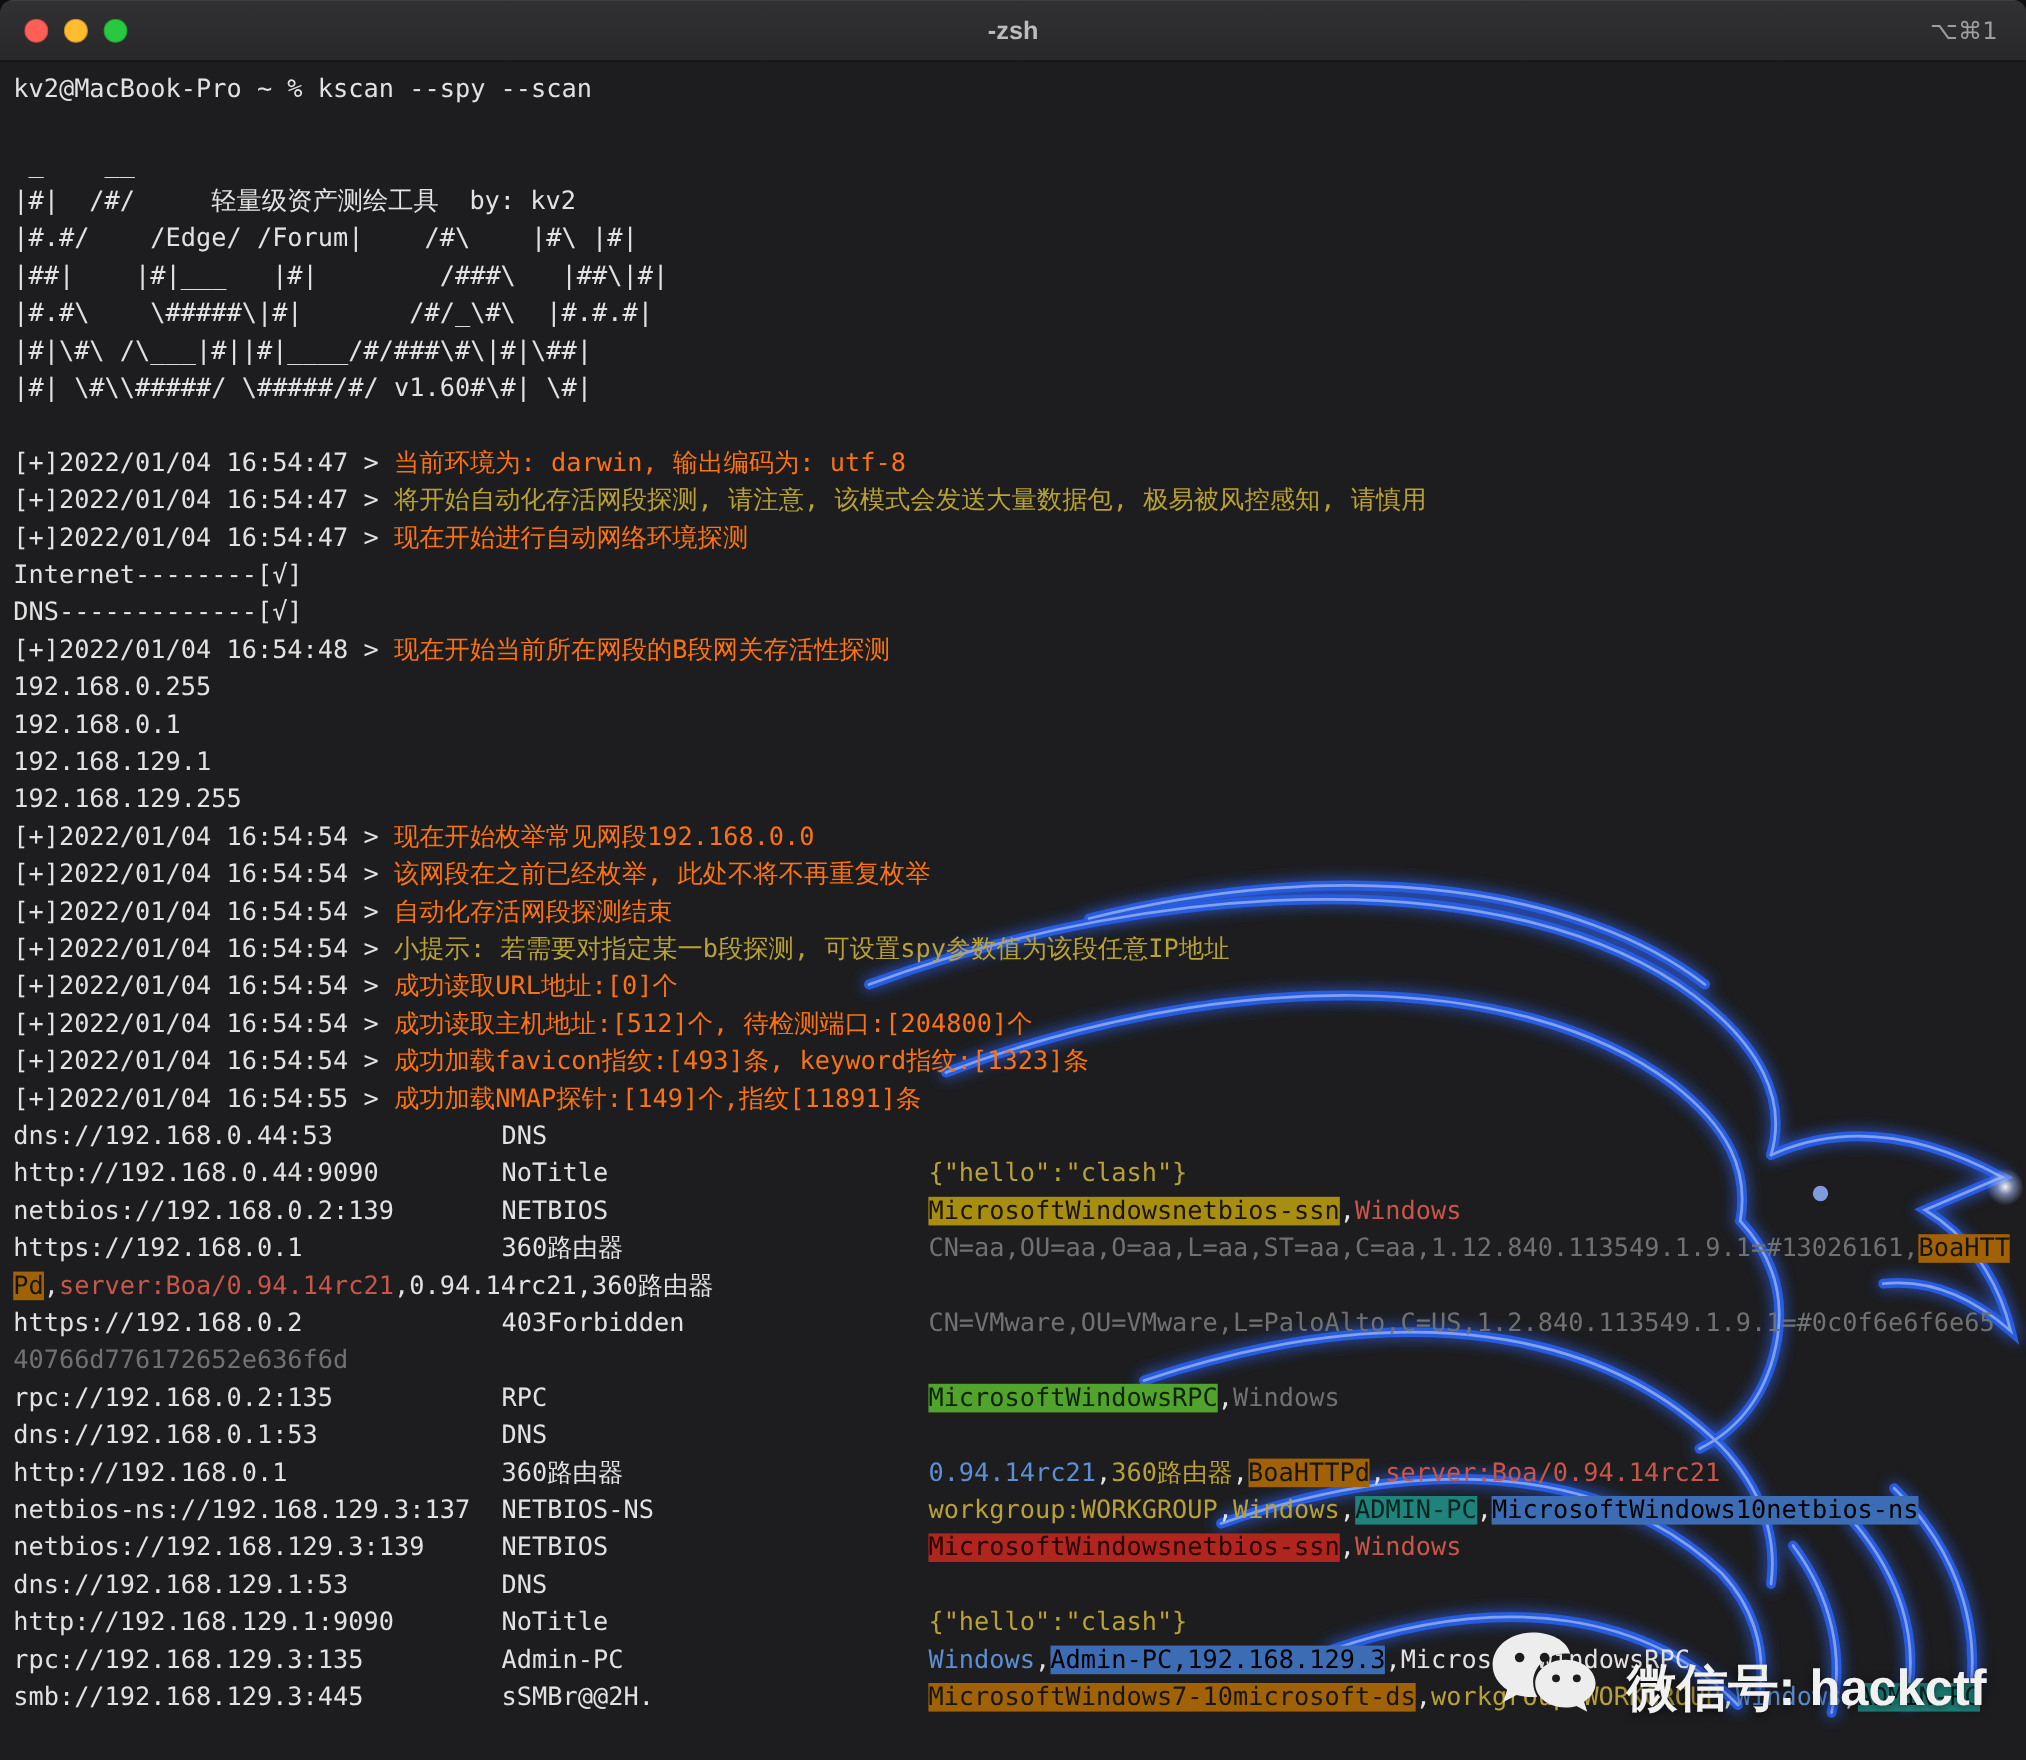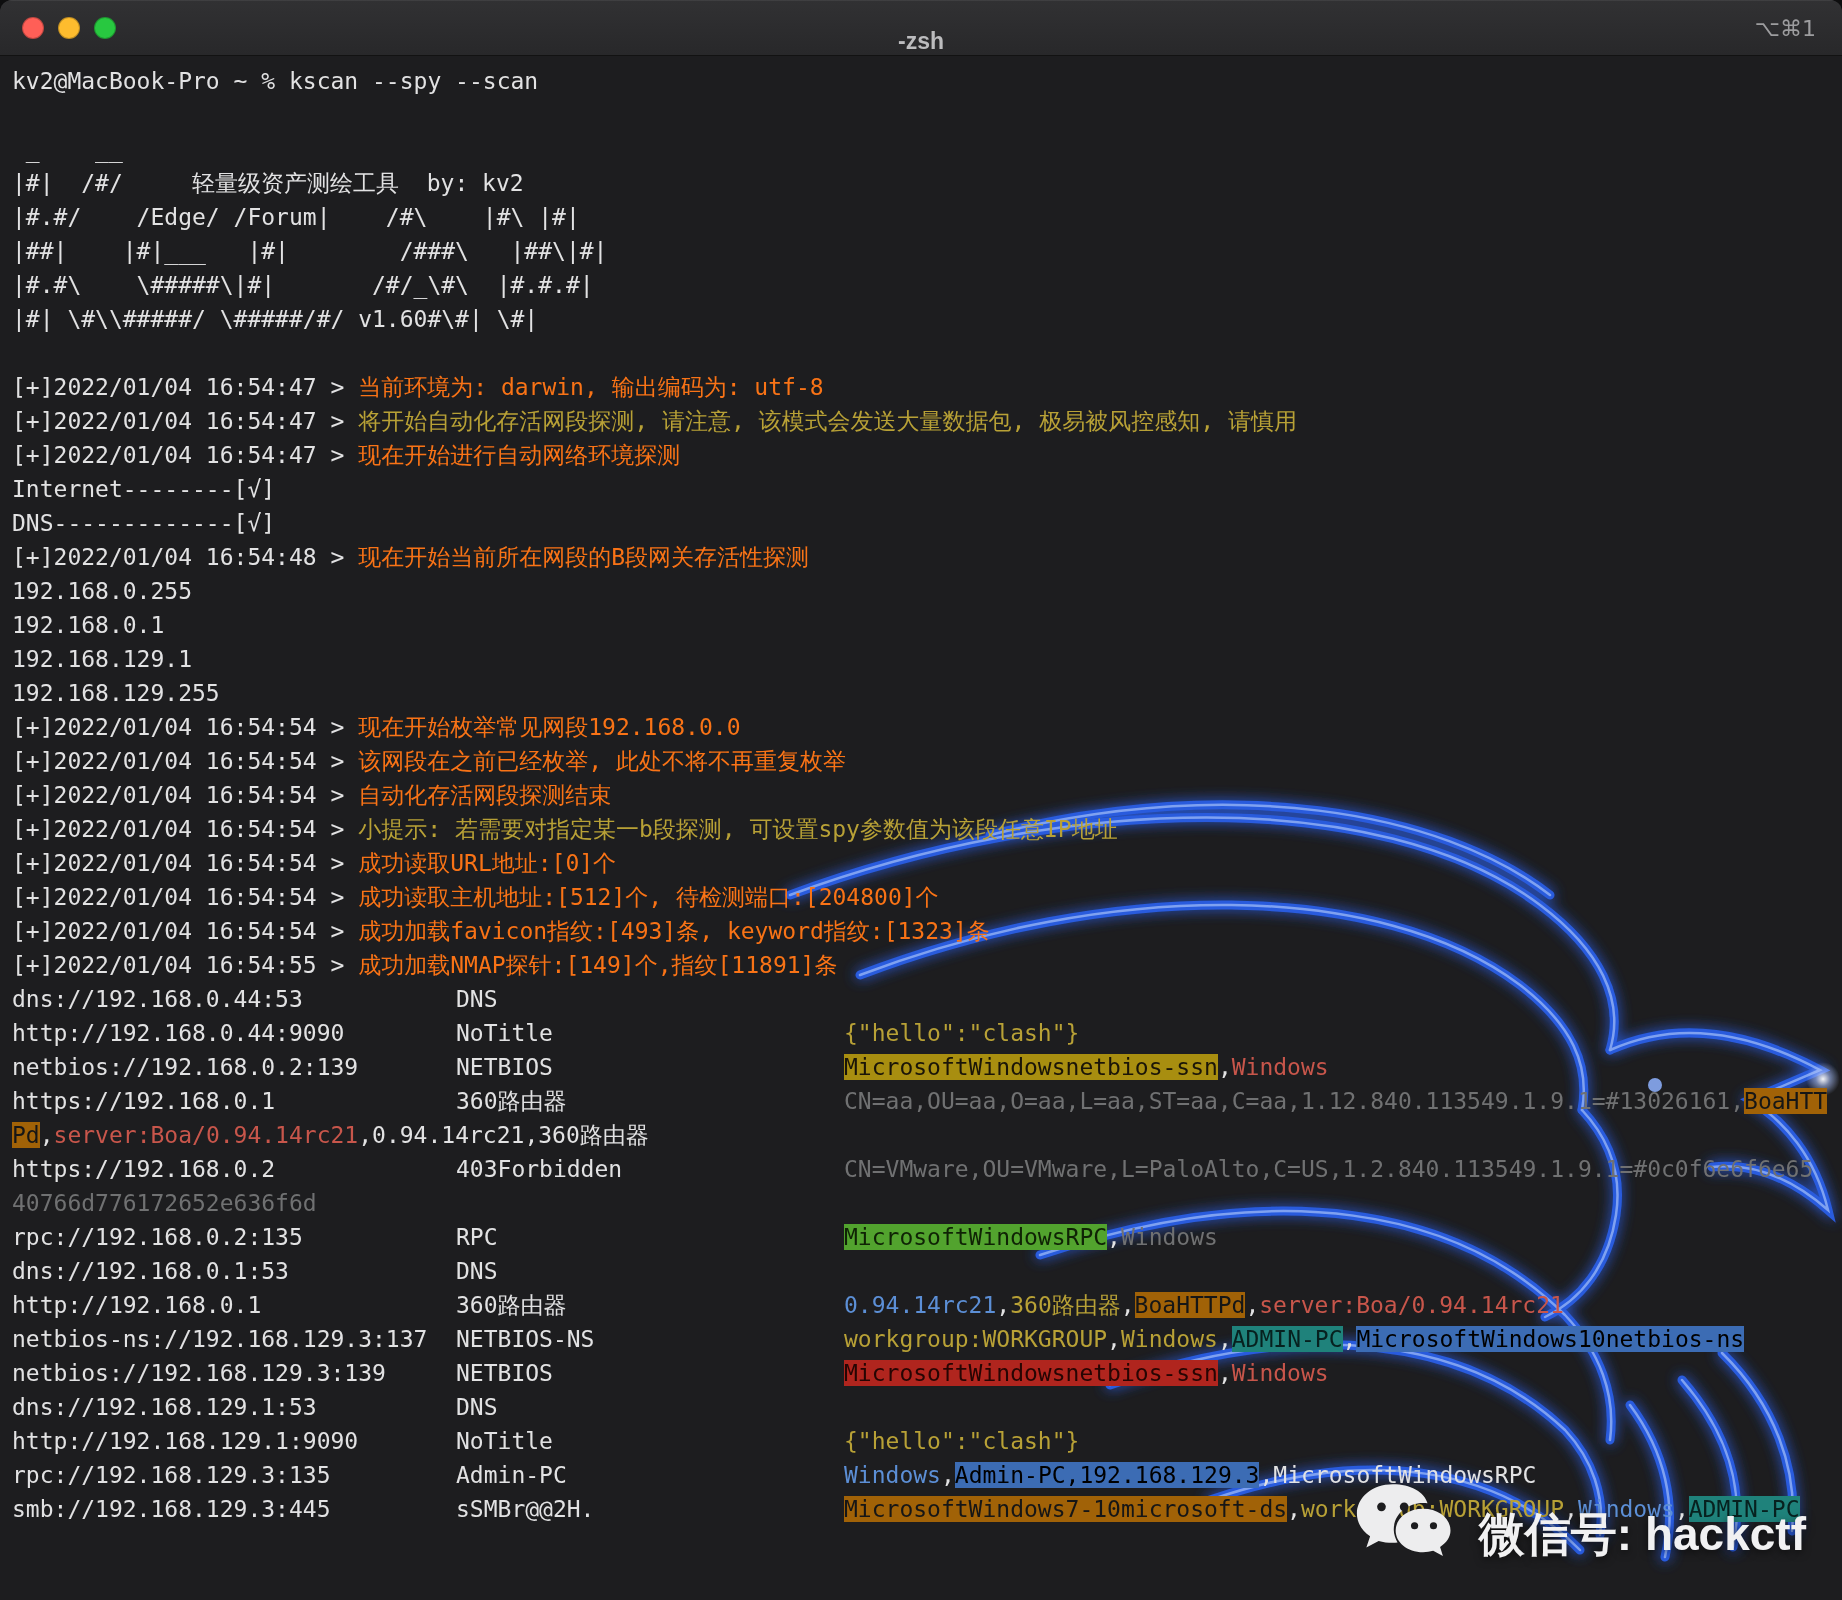--- a/index.html
+++ b/index.html
@@ -1,19 +1,19 @@
 <!DOCTYPE html>
 <html><head>
 <meta charset="utf-8">
 <style>
   *{box-sizing:border-box;margin:0;padding:0}
   html,body{width:1842px;height:1600px;background:#0e0e0f;overflow:hidden}
   .window{position:relative;width:1842px;height:1600px;background:#1d1d1f;border-radius:12px 12px 0 0;overflow:hidden;font-family:"DejaVu Sans Mono",monospace}
   
-  .titlebar{position:relative;height:56px;background:linear-gradient(#313133,#28282a);border-bottom:1px solid #121212;box-shadow:inset 0 1px 0 rgba(255,255,255,.07);display:flex;align-items:flex-end;z-index:5}
+  .titlebar{position:relative;height:56px;background:linear-gradient(#313133,#28282a);border-bottom:1px solid #121212;box-shadow:inset 0 1px 0 rgba(255,255,255,.07);display:flex;align-items:center;z-index:5}
   .lights{position:absolute;left:22px;top:0;height:56px;display:flex;align-items:center;gap:14px}
   .light{width:22px;height:22px;border-radius:50%;border:1px solid rgba(0,0,0,.25)}
   .light.red{background:#ff5f57}.light.yellow{background:#febc2e}.light.green{background:#28c840}
   .title{width:100%;text-align:center;color:#bcbcbe;font-size:23px;font-weight:bold;font-family:"Liberation Sans",sans-serif}
   .shortcut{position:absolute;right:26px;top:0;height:56px;display:flex;align-items:center;color:#9d9d9f;font-size:22px;font-family:"DejaVu Sans",sans-serif}
   
   .dragon{position:absolute;left:760px;top:755px;z-index:1;opacity:.95;pointer-events:none}
   .sparkle{position:absolute;left:1806px;top:1062px;width:34px;height:34px;z-index:2;border-radius:50%;
     background:radial-gradient(circle,rgba(255,255,255,.95) 0%,rgba(180,200,255,.55) 30%,rgba(120,150,255,0) 70%)}
   
@@ -95,20 +95,21 @@
 
   <div class="term">
     <div>
         <div class="tline"><span class="s-d">kv2@MacBook-Pro ~ % kscan --spy --scan</span></div>
         <div class="tline"> </div>
         <div class="tline"><span class="s-d"> _    __</span></div>
         <div class="tline"><span class="s-d">|#|  /#/     轻量级资产测绘工具  by: kv2</span></div>
         <div class="tline"><span class="s-d">|#.#/    /Edge/ /Forum|    /#\    |#\ |#|</span></div>
         <div class="tline"><span class="s-d">|##|    |#|___   |#|        /###\   |##\|#|</span></div>
         <div class="tline"><span class="s-d">|#.#\    \#####\|#|       /#/_\#\  |#.#.#|</span></div>
+        <div class="tline"><span class="s-d">|#|\#\ /\___|#||#|____/#/###\#\|#|\##|</span></div>
         <div class="tline"><span class="s-d">|#| \#\\#####/ \#####/#/ v1.60#\#| \#|</span></div>
         <div class="tline"> </div>
         <div class="tline"><span class="s-d">[+]2022/01/04 16:54:47 &gt; </span><span class="s-g">当前环境为: darwin, 输出编码为: utf-8</span></div>
         <div class="tline"><span class="s-d">[+]2022/01/04 16:54:47 &gt; </span><span class="s-y">将开始自动化存活网段探测, 请注意, 该模式会发送大量数据包, 极易被风控感知, 请慎用</span></div>
         <div class="tline"><span class="s-d">[+]2022/01/04 16:54:47 &gt; </span><span class="s-g">现在开始进行自动网络环境探测</span></div>
         <div class="tline"><span class="s-d">Internet--------[√]</span></div>
         <div class="tline"><span class="s-d">DNS-------------[√]</span></div>
         <div class="tline"><span class="s-d">[+]2022/01/04 16:54:48 &gt; </span><span class="s-g">现在开始当前所在网段的B段网关存活性探测</span></div>
         <div class="tline"><span class="s-d">192.168.0.255</span></div>
         <div class="tline"><span class="s-d">192.168.0.1</span></div>

